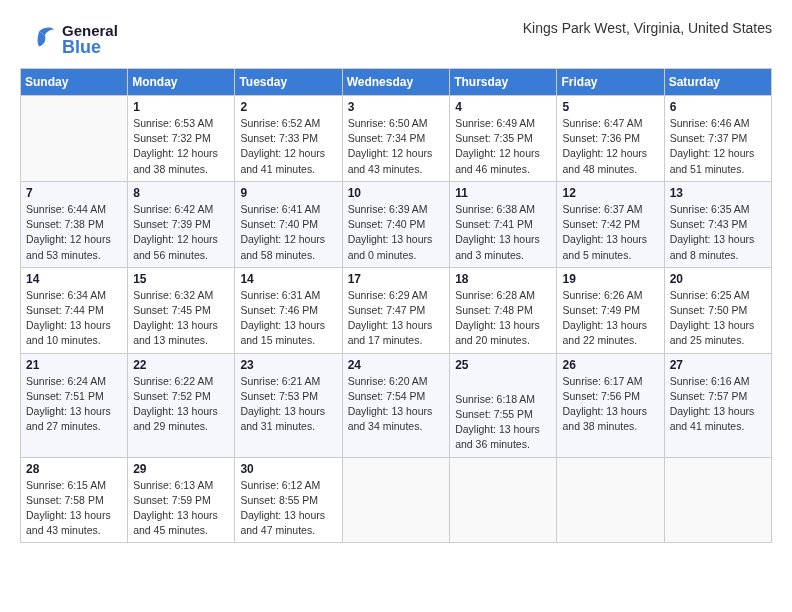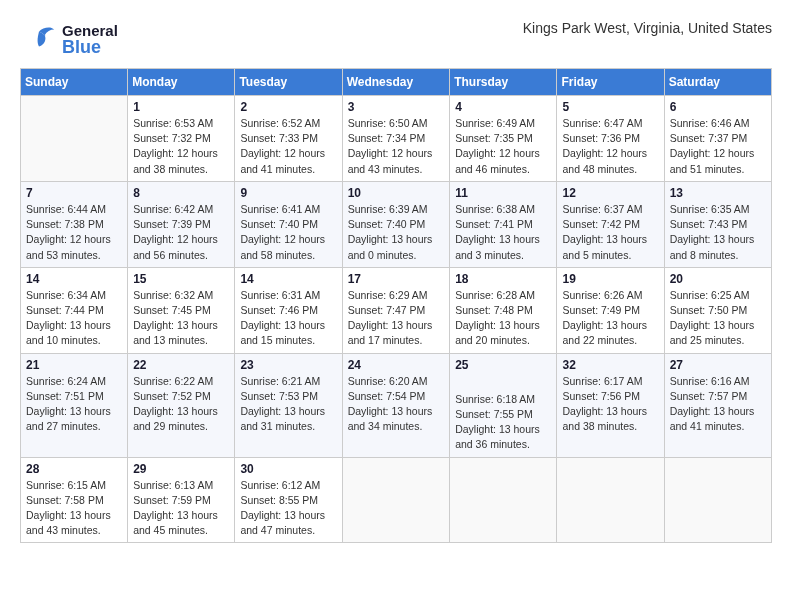--- a/index.html
+++ b/index.html
@@ -306,21 +306,21 @@
 and 34 minutes.</div>
         </td>
         <td>
           <span class="day-num">25</span>
           <div class="day-info" style="white-space: pre-line; margin-top: 20px;">Sunrise: 6:18 AM
 Sunset: 7:55 PM
 Daylight: 13 hours
 and 36 minutes.</div>
         </td>
         <td>
-          <span class="day-num">32</span>
+          <span class="day-num">26</span>
           <div class="day-info" style="white-space: pre-line;">Sunrise: 6:17 AM
 Sunset: 7:56 PM
 Daylight: 13 hours
 and 38 minutes.</div>
         </td>
         <td>
           <span class="day-num">27</span>
           <div class="day-info" style="white-space: pre-line;">Sunrise: 6:16 AM
 Sunset: 7:57 PM
 Daylight: 13 hours

